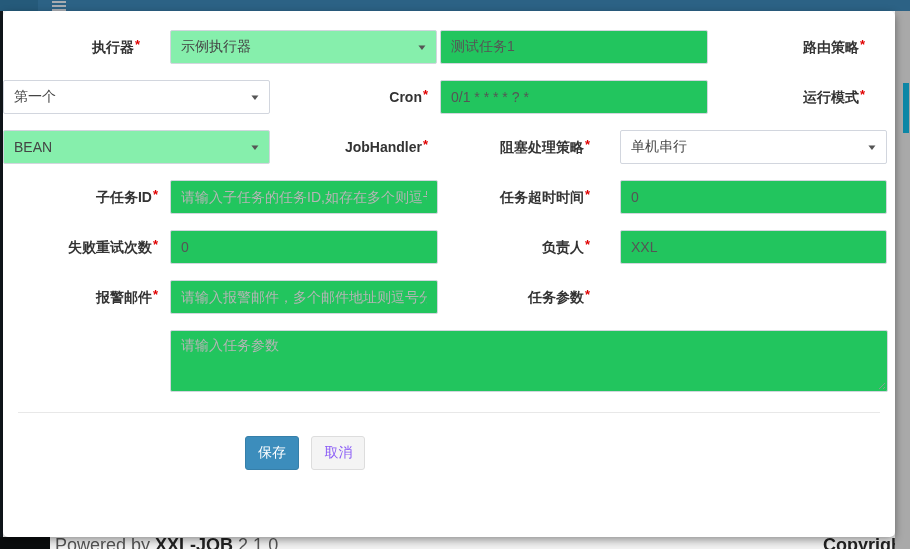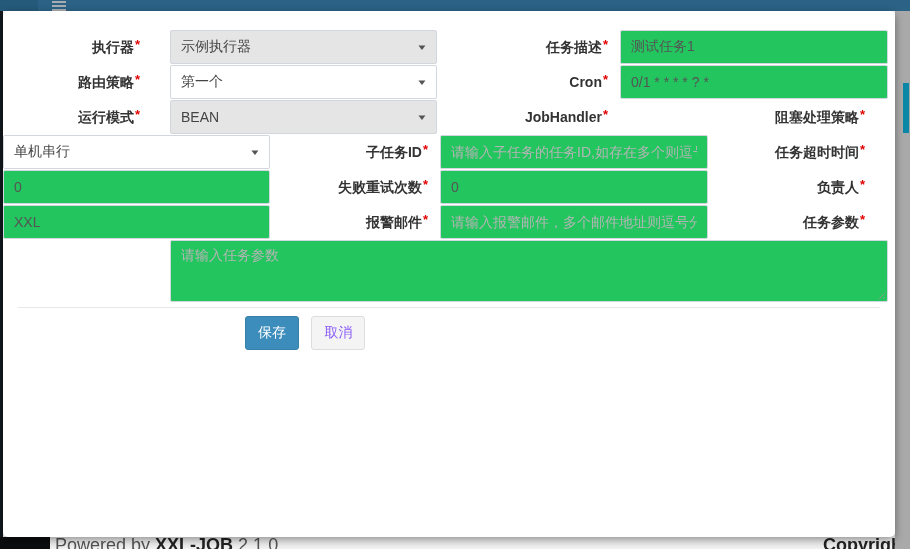--- a/index.html
+++ b/index.html
@@ -19,35 +19,35 @@
   .footer-right { position:absolute; left:773px; top:2px; line-height:16px; font-weight:bold; color:#222; white-space:nowrap; }
   .scroll-region { position:absolute; left:895px; top:11px; width:15px; height:538px; background:#a9a9a9; }
   .scroll-thumb { position:absolute; left:8px; top:72px; width:6px; height:50px; background:#0d87a6; }
 
   
   .modal { position:absolute; left:3px; top:11px; width:892px; height:526px; background:#fff;
            border-radius:5px; box-shadow:0 3px 9px rgba(0,0,0,.4); }
   .modal-header { height:51px; padding:15px 15px 0 14px; border-bottom:1px solid #f4f4f4; }
   .modal-title { font-size:18px; font-weight:400; color:#333; line-height:22px; }
 
-  .form-grid { display:grid; grid-template-columns:167px 270px 180px 275px; padding-top:19px; }
+  .form-grid { display:grid; grid-template-columns:167px 270px 180px 275px; row-gap:15px; padding-top:19px; }
   .lbl { font-size:14px; font-weight:bold; color:#333; text-align:right; line-height:34px; white-space:nowrap; }
   .lbl-l { padding-right:30px; }
   .lbl-r { padding-right:12px; }
   .req { color:#e00000; font-size:13px; position:relative; top:-3px; margin-left:1px; font-weight:bold; }
 
   .ctrl { height:34px; border:1px solid #d2d6de; border-radius:2px; font-size:14px; color:#555;
           padding:6px 10px; background:#22c55e; font-family:"Liberation Sans", sans-serif; }
   input.ctrl { width:267px; }
   input.ctrl-r { width:268px; }
   input.ctrl::placeholder, textarea.ctrl::placeholder { color:#b5b5b5; }
   .select { width:267px; height:34px; border:1px solid #d2d6de; border-radius:2px; background:#fff;
             display:flex; align-items:center; justify-content:space-between; padding:0 10px;
             font-size:14px; color:#444; cursor:pointer; }
-  .select.disabled { background:#e5e5e5;text-align:center; }
+  .select.disabled { background:#86efac;text-align:center; }
   .caret { font-size:8px; color:#555; transform:scaleX(1.5); }
 
   .param-wrap { grid-column:2 / 5; position:relative; }
   textarea.ctrl { width:718px; height:62px; resize:none; display:block; }
   .resize-handle { position:absolute; left:706px; top:50px; width:9px; height:9px; cursor:nwse-resize;
                    background:repeating-linear-gradient(135deg, transparent 0 2px, #999 2px 3px);
                    clip-path:polygon(100% 0, 0 100%, 100% 100%); opacity:.8; }
 
   .sep { grid-column:1 / 5; height:1px; background:#e8e8e8; margin:5px 15px 0 15px; }
   .btn-row { grid-column:1 / 5; padding:8px 0 0 242px; }
@@ -90,23 +90,20 @@
     <div class="form-grid">
 
       <div class="lbl lbl-l">
         <span>执行器</span><span class="req">*</span>
       </div>
       <div>
         <div class="select disabled">
           <span>示例执行器</span>
           <span class="caret">▼</span>
         </div>
-      </div>
-      <div class="lbl lbl-r">
-        <span>任务描述</span><span class="req">*</span>
       </div>
       <div>
         <input class="ctrl ctrl-r" value="测试任务1" style="">
       </div>
 
       <div class="lbl lbl-l">
         <span>路由策略</span><span class="req">*</span>
       </div>
       <div>
         <div class="select">

